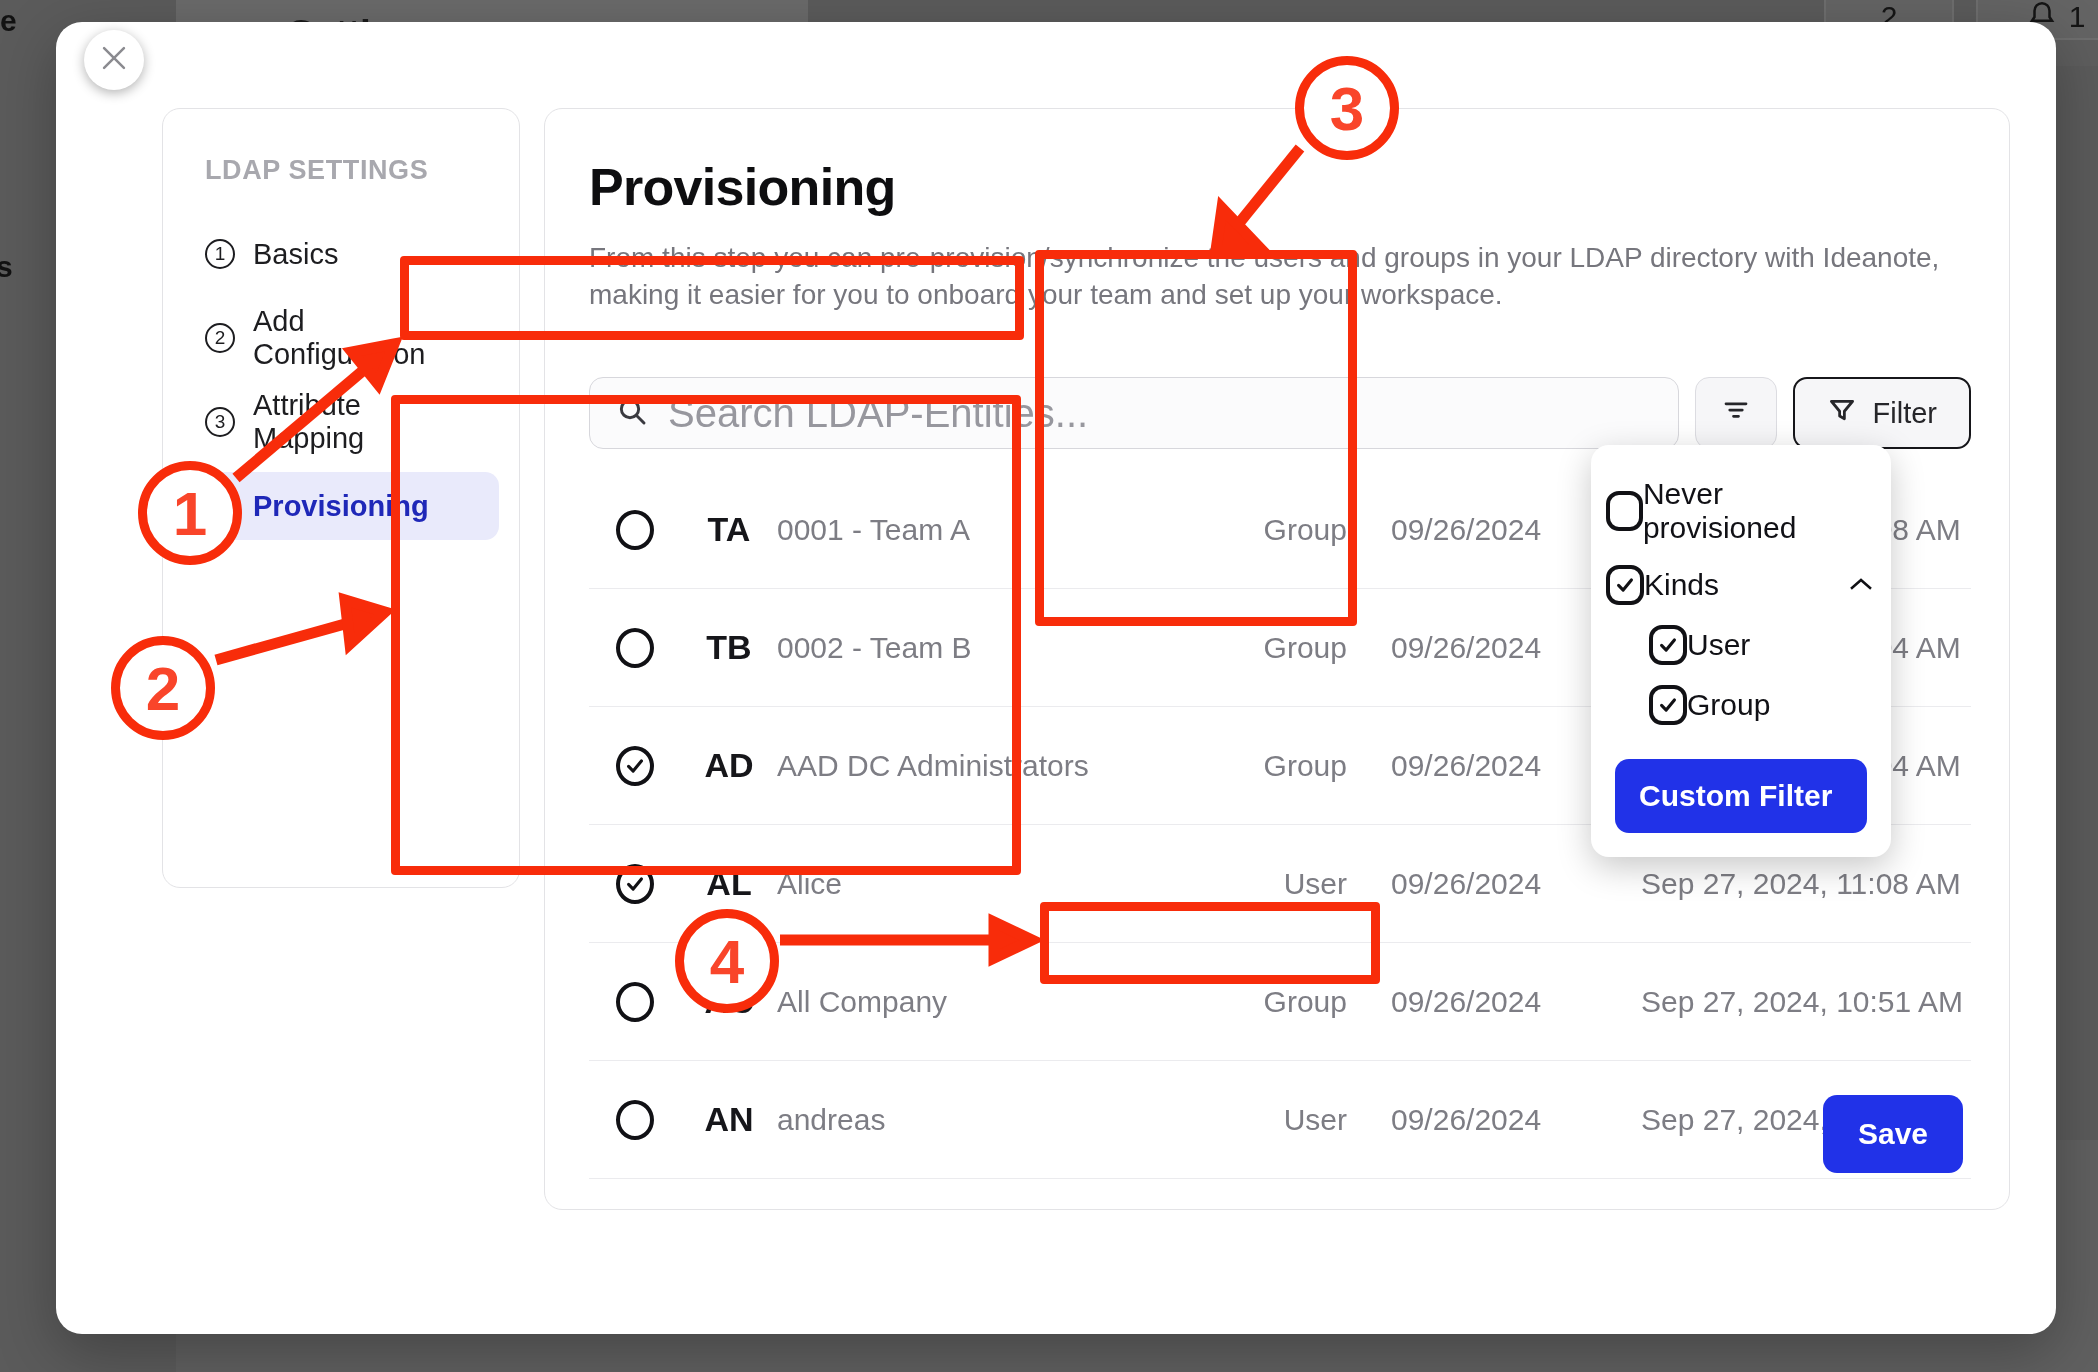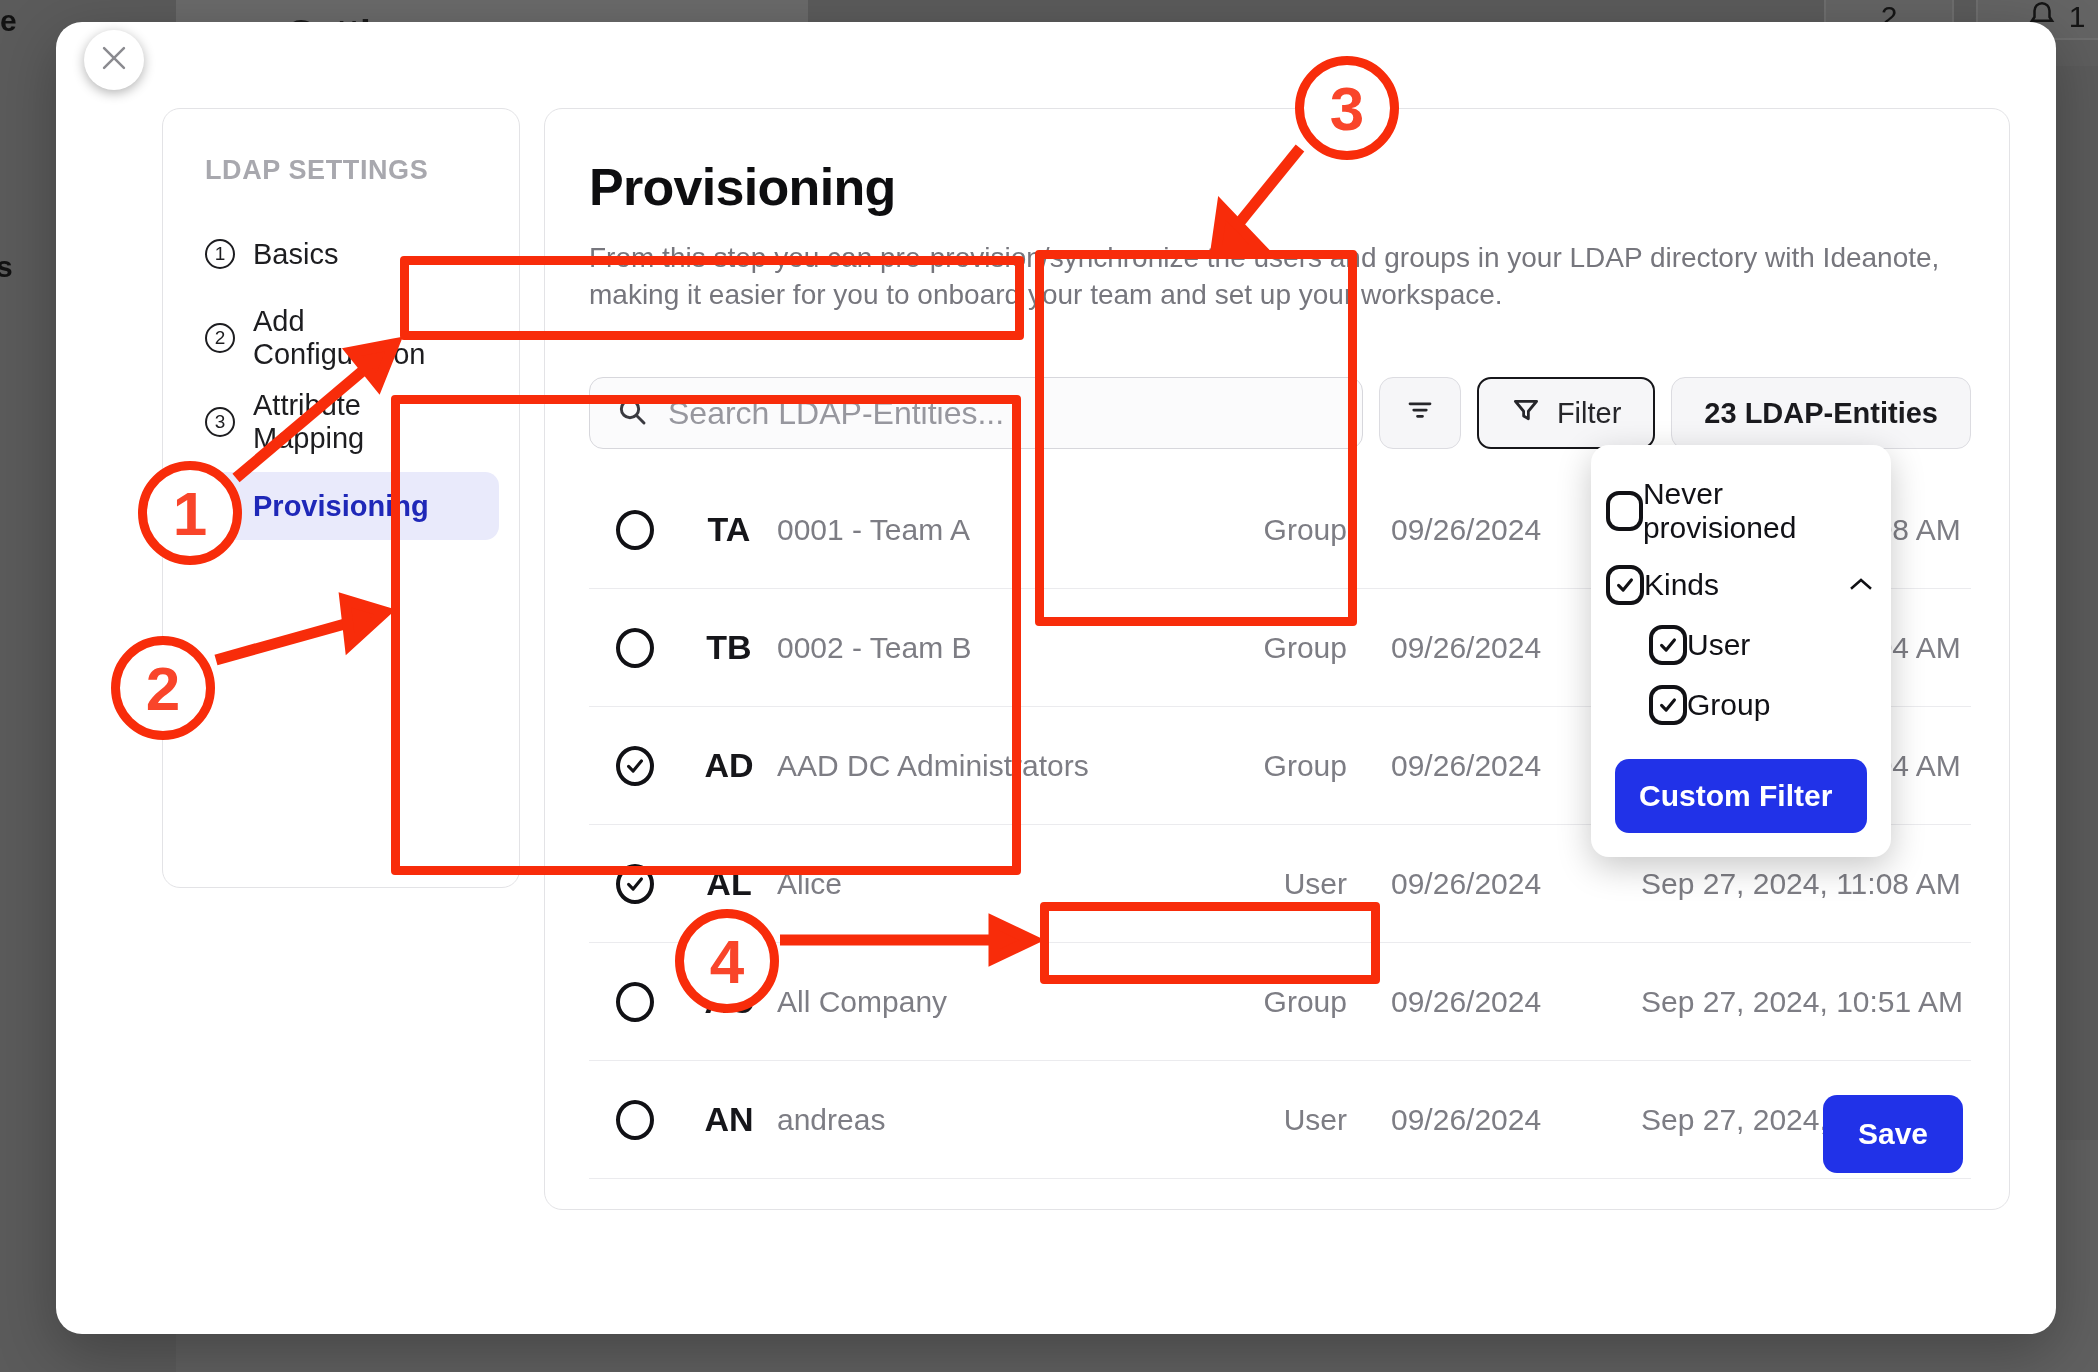--- a/index.html
+++ b/index.html
@@ -135,21 +135,21 @@
   #search-wrap {
     flex: 1 1 auto; height: 72px;
     border: 1px solid #d7d7dc; border-radius: 14px;
     background: #fbfbfc;
     display: flex; align-items: center; gap: 20px;
     padding: 0 26px;
   }
   #search-input {
     border: 0; outline: 0; background: transparent;
     font-family: "Liberation Sans", sans-serif;
-    font-size: 32px; color: #2a2a2e; width: 100%;
+    font-size: 40px; color: #2a2a2e; width: 100%;
   }
   #search-input::placeholder { color: #97979e; }
   .tool-btn {
     height: 72px; border-radius: 14px;
     background: #f6f6f8;
     border: 1px solid #dcdce1;
     display: flex; align-items: center; justify-content: center;
     gap: 16px; padding: 0 32px;
     font-size: 29px; color: #26262a; font-weight: 500;
     cursor: pointer; white-space: nowrap;
@@ -327,23 +327,20 @@
 
       <div class="tool-btn" id="filter-btn">
         <span>
           <svg width="30" height="30" viewBox="0 0 24 24" fill="none" stroke="#26262a" stroke-width="2.2" stroke-linejoin="round">
             <path d="M3.5 5h17l-6.6 8v6l-3.8-2.2V13z"></path>
           </svg>
         </span>
         <span>Filter</span>
       </div>
 
-      <div class="tool-btn" id="count-pill">
-        <span>23 LDAP-Entities</span>
-      </div>
     </div>
 
     <div id="table">
 
       <div class="t-row">
         <div class="c-check">
           <span class="cbx round"></span>
         </div>
         <div class="c-ini">TA</div>
         <div class="c-name">0001 - Team A</div>

